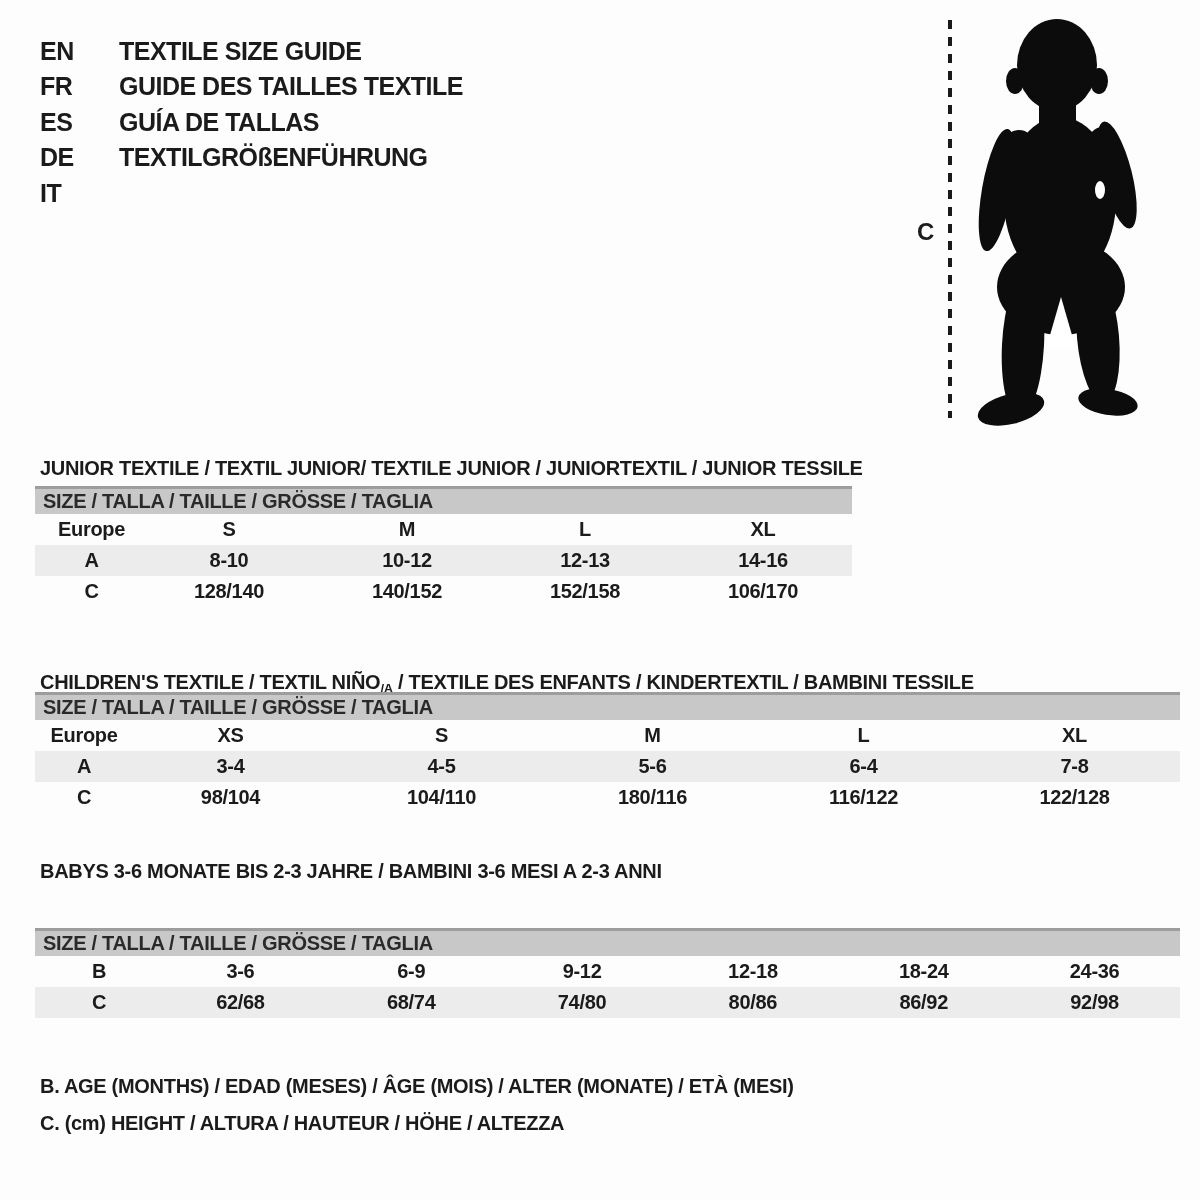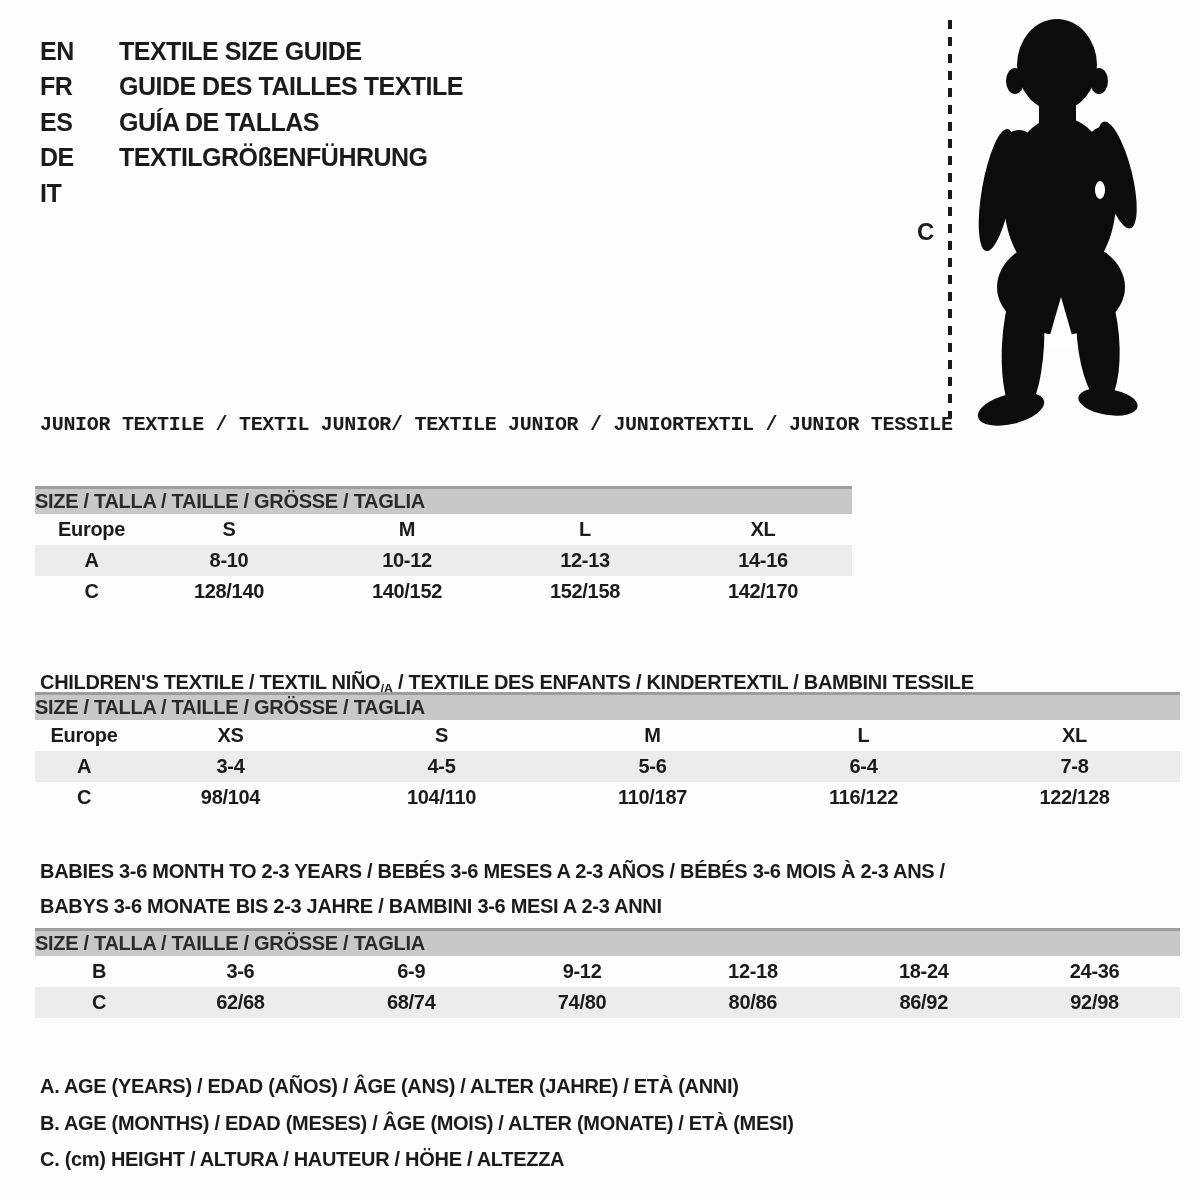--- a/index.html
+++ b/index.html
@@ -25,35 +25,35 @@
     position:absolute; left:43px; top:10px; width:4px; height:398px;
     background:repeating-linear-gradient(to bottom,#1a1a1a 0 9px,transparent 9px 17px);
   }
   .silhouette-svg { position:absolute; left:60px; top:5px; }
 
   
   .sec-title {
     position:absolute; left:40px; font-size:20px; font-weight:700;
     letter-spacing:-0.3px; white-space:nowrap;
   }
-  #junior-title   { top:413px;font-family:Liberation Mono, monospace; }
+  #junior-title   { top:457px; }
   #children-title { top:671px;text-align:right; }
   #babies-title   { top:854px; }
   #babies-title .title-line { line-height:35px; }
   .subscript { font-size:13px; vertical-align:-4px; font-weight:700; }
 
   
   .table-wrap { position:absolute; left:35px; }
   #junior-table   { top:486px; width:817px; }
   #children-table { top:692px; width:1145px; }
   #babies-table   { top:928px; width:1145px; }
 
   .size-bar {
     height:28px; background:#c8c8c8; border-top:3px solid #9d9d9d;
-    display:flex; align-items:center; 
+    display:flex; align-items:center; padding-left:8px;
     font-size:20px; font-weight:700; letter-spacing:-0.3px; color:#2a2a2a;
   }
   table.size-table { width:100%; border-collapse:collapse; table-layout:fixed; }
   table.size-table td {
     height:31px; font-size:20px; font-weight:700; letter-spacing:-0.3px;
     vertical-align:middle;
     text-align:center;
   }
   td.label-cell { text-align:left; padding-left:8px; }
   td.data-cell  { text-align:center; }
@@ -141,21 +141,21 @@
           <td class="data-cell">8-10</td>
           <td class="data-cell">10-12</td>
           <td class="data-cell">12-13</td>
           <td class="data-cell">14-16</td>
         </tr>
         <tr>
           <td class="label-cell">C</td>
           <td class="data-cell">128/140</td>
           <td class="data-cell">140/152</td>
           <td class="data-cell">152/158</td>
-          <td class="data-cell">142/170</td>
+          <td class="data-cell">106/170</td>
         </tr>
       </tbody>
   </table>
 </div>
 
 <div class="sec-title" id="children-title">
   <span>CHILDREN'S TEXTILE / TEXTIL NIÑO</span><span class="subscript">/A</span><span> / TEXTILE DES ENFANTS / KINDERTEXTIL / BAMBINI TESSILE</span>
 </div>
 <div class="table-wrap" id="children-table">
   <div class="size-bar">SIZE / TALLA / TAILLE / GRÖSSE / TAGLIA</div>
@@ -177,30 +177,29 @@
           <td class="data-cell">3-4</td>
           <td class="data-cell">4-5</td>
           <td class="data-cell">5-6</td>
           <td class="data-cell">6-4</td>
           <td class="data-cell">7-8</td>
         </tr>
         <tr>
           <td class="label-cell">C</td>
           <td class="data-cell">98/104</td>
           <td class="data-cell">104/110</td>
-          <td class="data-cell">110/187</td>
+          <td class="data-cell">180/116</td>
           <td class="data-cell">116/122</td>
           <td class="data-cell">122/128</td>
         </tr>
       </tbody>
   </table>
 </div>
 
 <div class="sec-title" id="babies-title">
-  <div class="title-line">BABIES 3-6 MONTH TO 2-3 YEARS / BEBÉS 3-6 MESES A 2-3 AÑOS / BÉBÉS 3-6 MOIS À 2-3 ANS /</div>
   <div class="title-line">BABYS 3-6 MONATE BIS 2-3 JAHRE / BAMBINI 3-6 MESI A 2-3 ANNI</div>
 </div>
 <div class="table-wrap" id="babies-table">
   <div class="size-bar">SIZE / TALLA / TAILLE / GRÖSSE / TAGLIA</div>
   <table class="size-table">
     <colgroup>
         <col class="label-col-babies">
       </colgroup>
     <tbody>
         <tr>
@@ -219,16 +218,15 @@
           <td class="data-cell">74/80</td>
           <td class="data-cell">80/86</td>
           <td class="data-cell">86/92</td>
           <td class="data-cell">92/98</td>
         </tr>
       </tbody>
   </table>
 </div>
 
 <div class="legend">
-  <div class="legend-line">A. AGE (YEARS) / EDAD (AÑOS) / ÂGE (ANS) / ALTER (JAHRE) / ETÀ (ANNI)</div>
   <div class="legend-line">B. AGE (MONTHS) / EDAD (MESES) / ÂGE (MOIS) / ALTER (MONATE) / ETÀ (MESI)</div>
   <div class="legend-line">C. (cm) HEIGHT / ALTURA / HAUTEUR / HÖHE / ALTEZZA</div>
 </div>
 
 </body></html>

